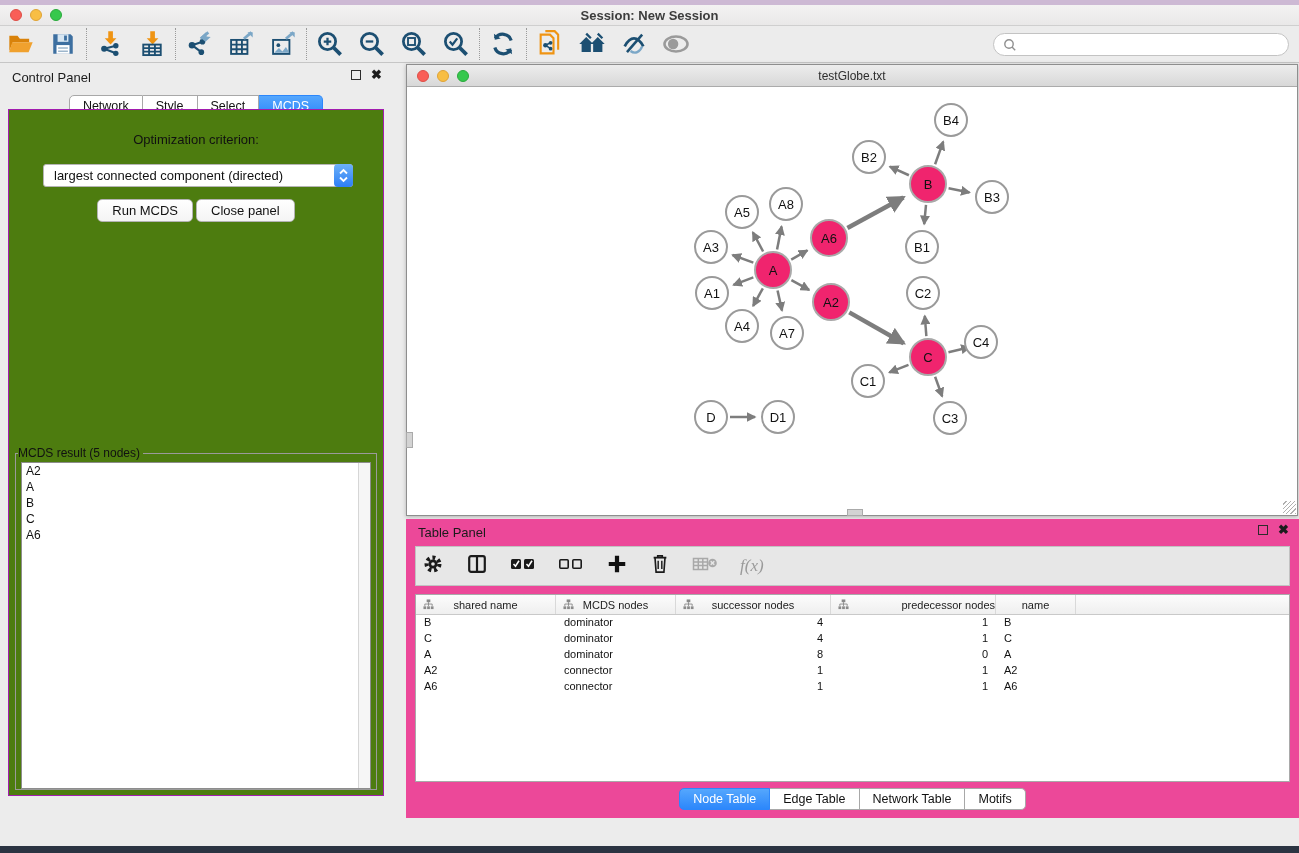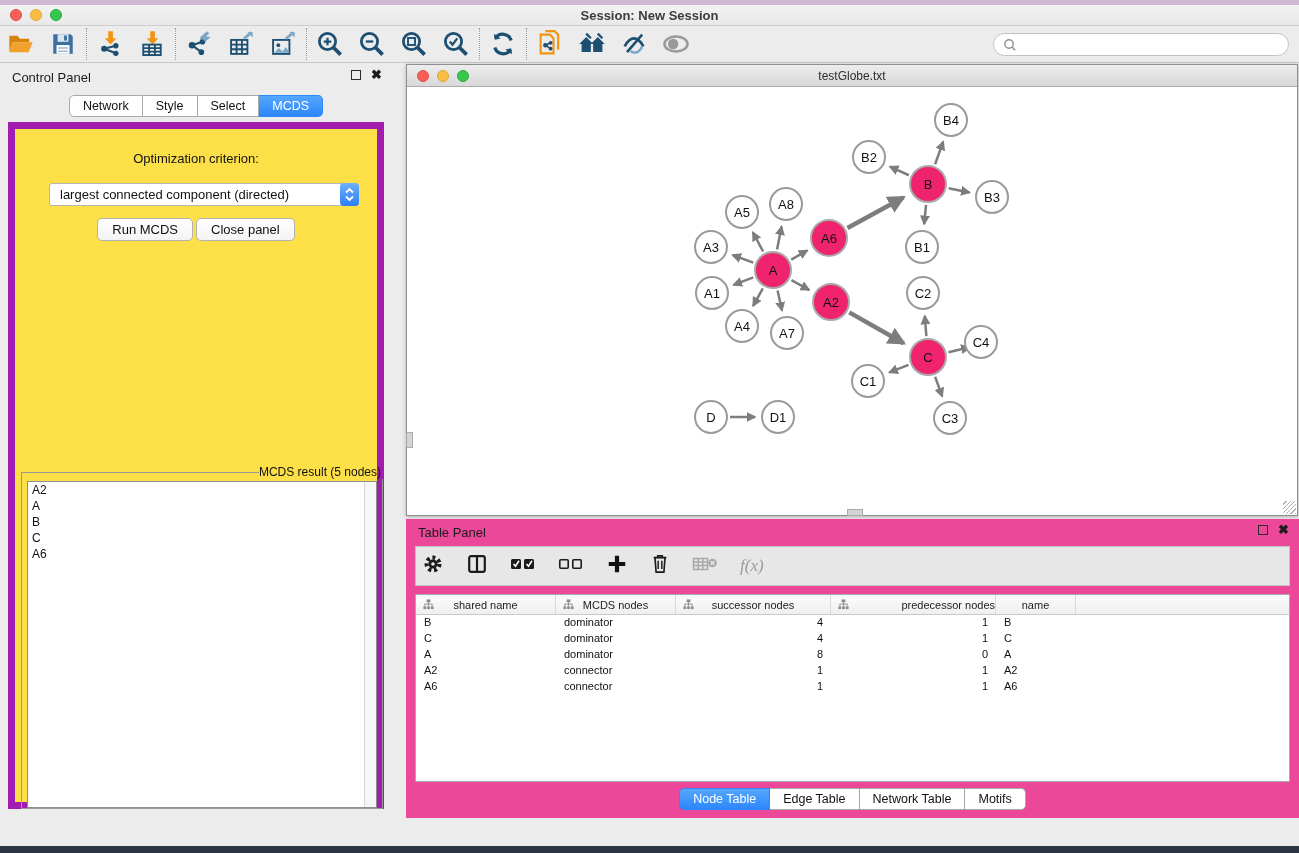--- a/index.html
+++ b/index.html
@@ -35,36 +35,36 @@
   .panel-head-icons { position:absolute; right:10px; top:6px; display:flex; gap:10px; align-items:center; }
   .float-ic { width:10px; height:10px; border:1.6px solid #2c2c2c; background:transparent; }
   .close-ic { font-size:13px; font-weight:bold; color:#1c1c1c; line-height:10px; }
 
   #cp-tabs { position:absolute; left:0; top:31px; width:100%; display:flex; justify-content:center; }
   .seg-tab { font-size:12.5px; padding:3px 13px; background:#fff; border:1px solid #a8a8a8; border-left:none; color:#111; }
   .seg-tab:first-child { border-left:1px solid #a8a8a8; border-radius:5px 0 0 5px; }
   .seg-tab:last-child { border-radius:0 5px 5px 0; }
   .seg-tab.active { background:linear-gradient(#55a7fd,#2c87fb); color:#fff; border-color:#2c87fb; }
 
-  #cp-content { position:absolute; left:8px; top:58px; width:376px; height:687px;
-    background:#fde047; border:7px solid #a21caf; }
+  #cp-content { position:absolute; left:8px; top:45px; width:376px; height:687px;
+    background:#4d7c0f; border:1px solid #a21caf; }
   #opt-label { text-align:center; font-size:13px; color:#111; margin-top:22px; }
   #criterion-select { position:absolute; left:34px; top:54px; width:310px; height:23px;
     background:#fff; border:1px solid #b5b5b5; border-radius:3px; display:flex; align-items:center; }
   #criterion-value { flex:1; font-size:13px; color:#111; padding-left:10px; white-space:nowrap; }
   #criterion-stepper { width:19px; height:23px; margin-right:-1px; border-radius:4px;
     background:linear-gradient(#6cb1f8,#2d7ef6); display:flex; flex-direction:column; align-items:center; justify-content:center; }
   #criterion-stepper svg { display:block; }
   .cp-buttons { position:absolute; left:0; top:89px; width:100%; display:flex; justify-content:center; gap:3px; }
   .mac-btn { background:linear-gradient(#ffffff,#f4f4f4); border:1px solid #b3b3b3; border-radius:5px;
     font-size:13px; color:#111; padding:3px 14px; height:23px; }
 
   #mcds-fieldset { position:absolute; left:6px; top:336px; width:362px; height:344px;
     border:1px solid #9a9a9a; background:transparent; }
-  #mcds-fieldset legend { font-size:12px; color:#111; margin-left:2px; padding:0 3px 0 0;text-align:right; }
+  #mcds-fieldset legend { font-size:12px; color:#111; margin-left:2px; padding:0 3px 0 0; }
   #mcds-listbox { position:absolute; left:5px; top:2px; width:350px; height:327px; background:#fff; border:1px solid #8d8d8d; }
   #mcds-scroll { position:absolute; right:0; top:0; width:12px; height:100%; background:#f6f6f6; border-left:1px solid #d6d6d6; }
   .mcds-item { font-size:12px; color:#111; line-height:16px; padding-left:4px; }
 
   
   #network-window { position:absolute; left:406px; top:64px; width:892px; height:452px;
     border:1px solid #8e8e8e; background:#fff; box-shadow:0 1px 4px rgba(0,0,0,.25); }
   #net-titlebar { position:relative; height:22px; background:linear-gradient(#ededed,#d8d8d8);
     border-bottom:1px solid #ababab; display:flex; align-items:center; }
   #net-title { position:absolute; left:0; right:0; text-align:center; font-size:12px; color:#2e2e2e; }

